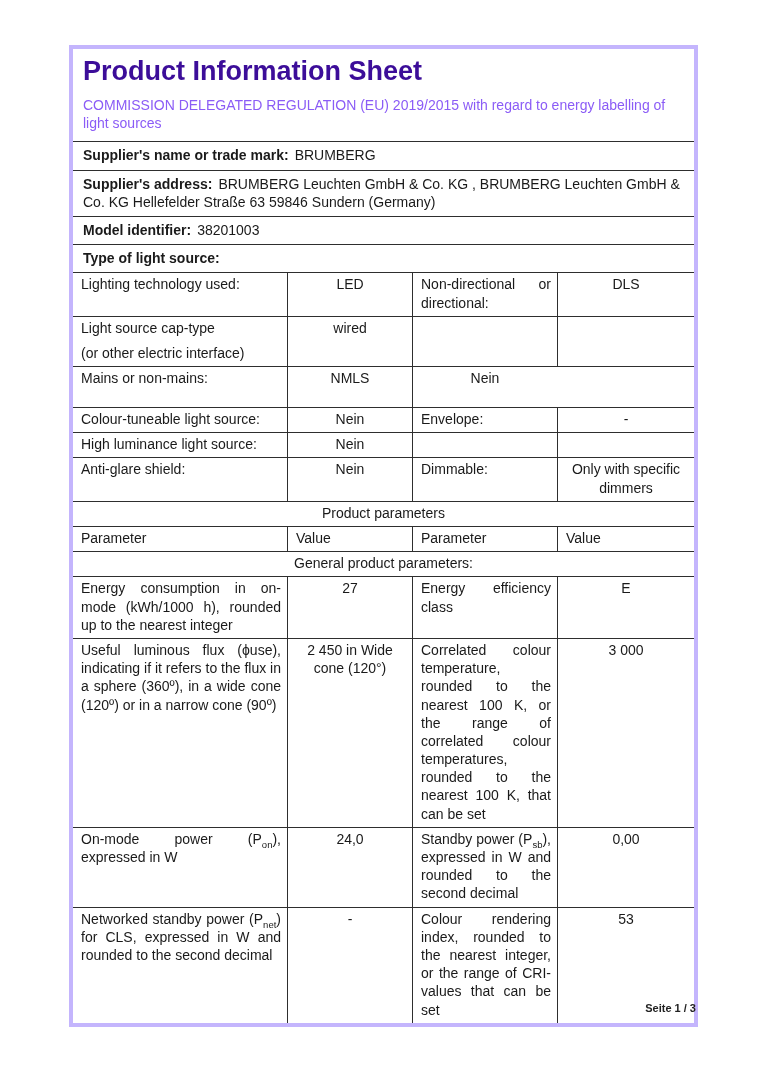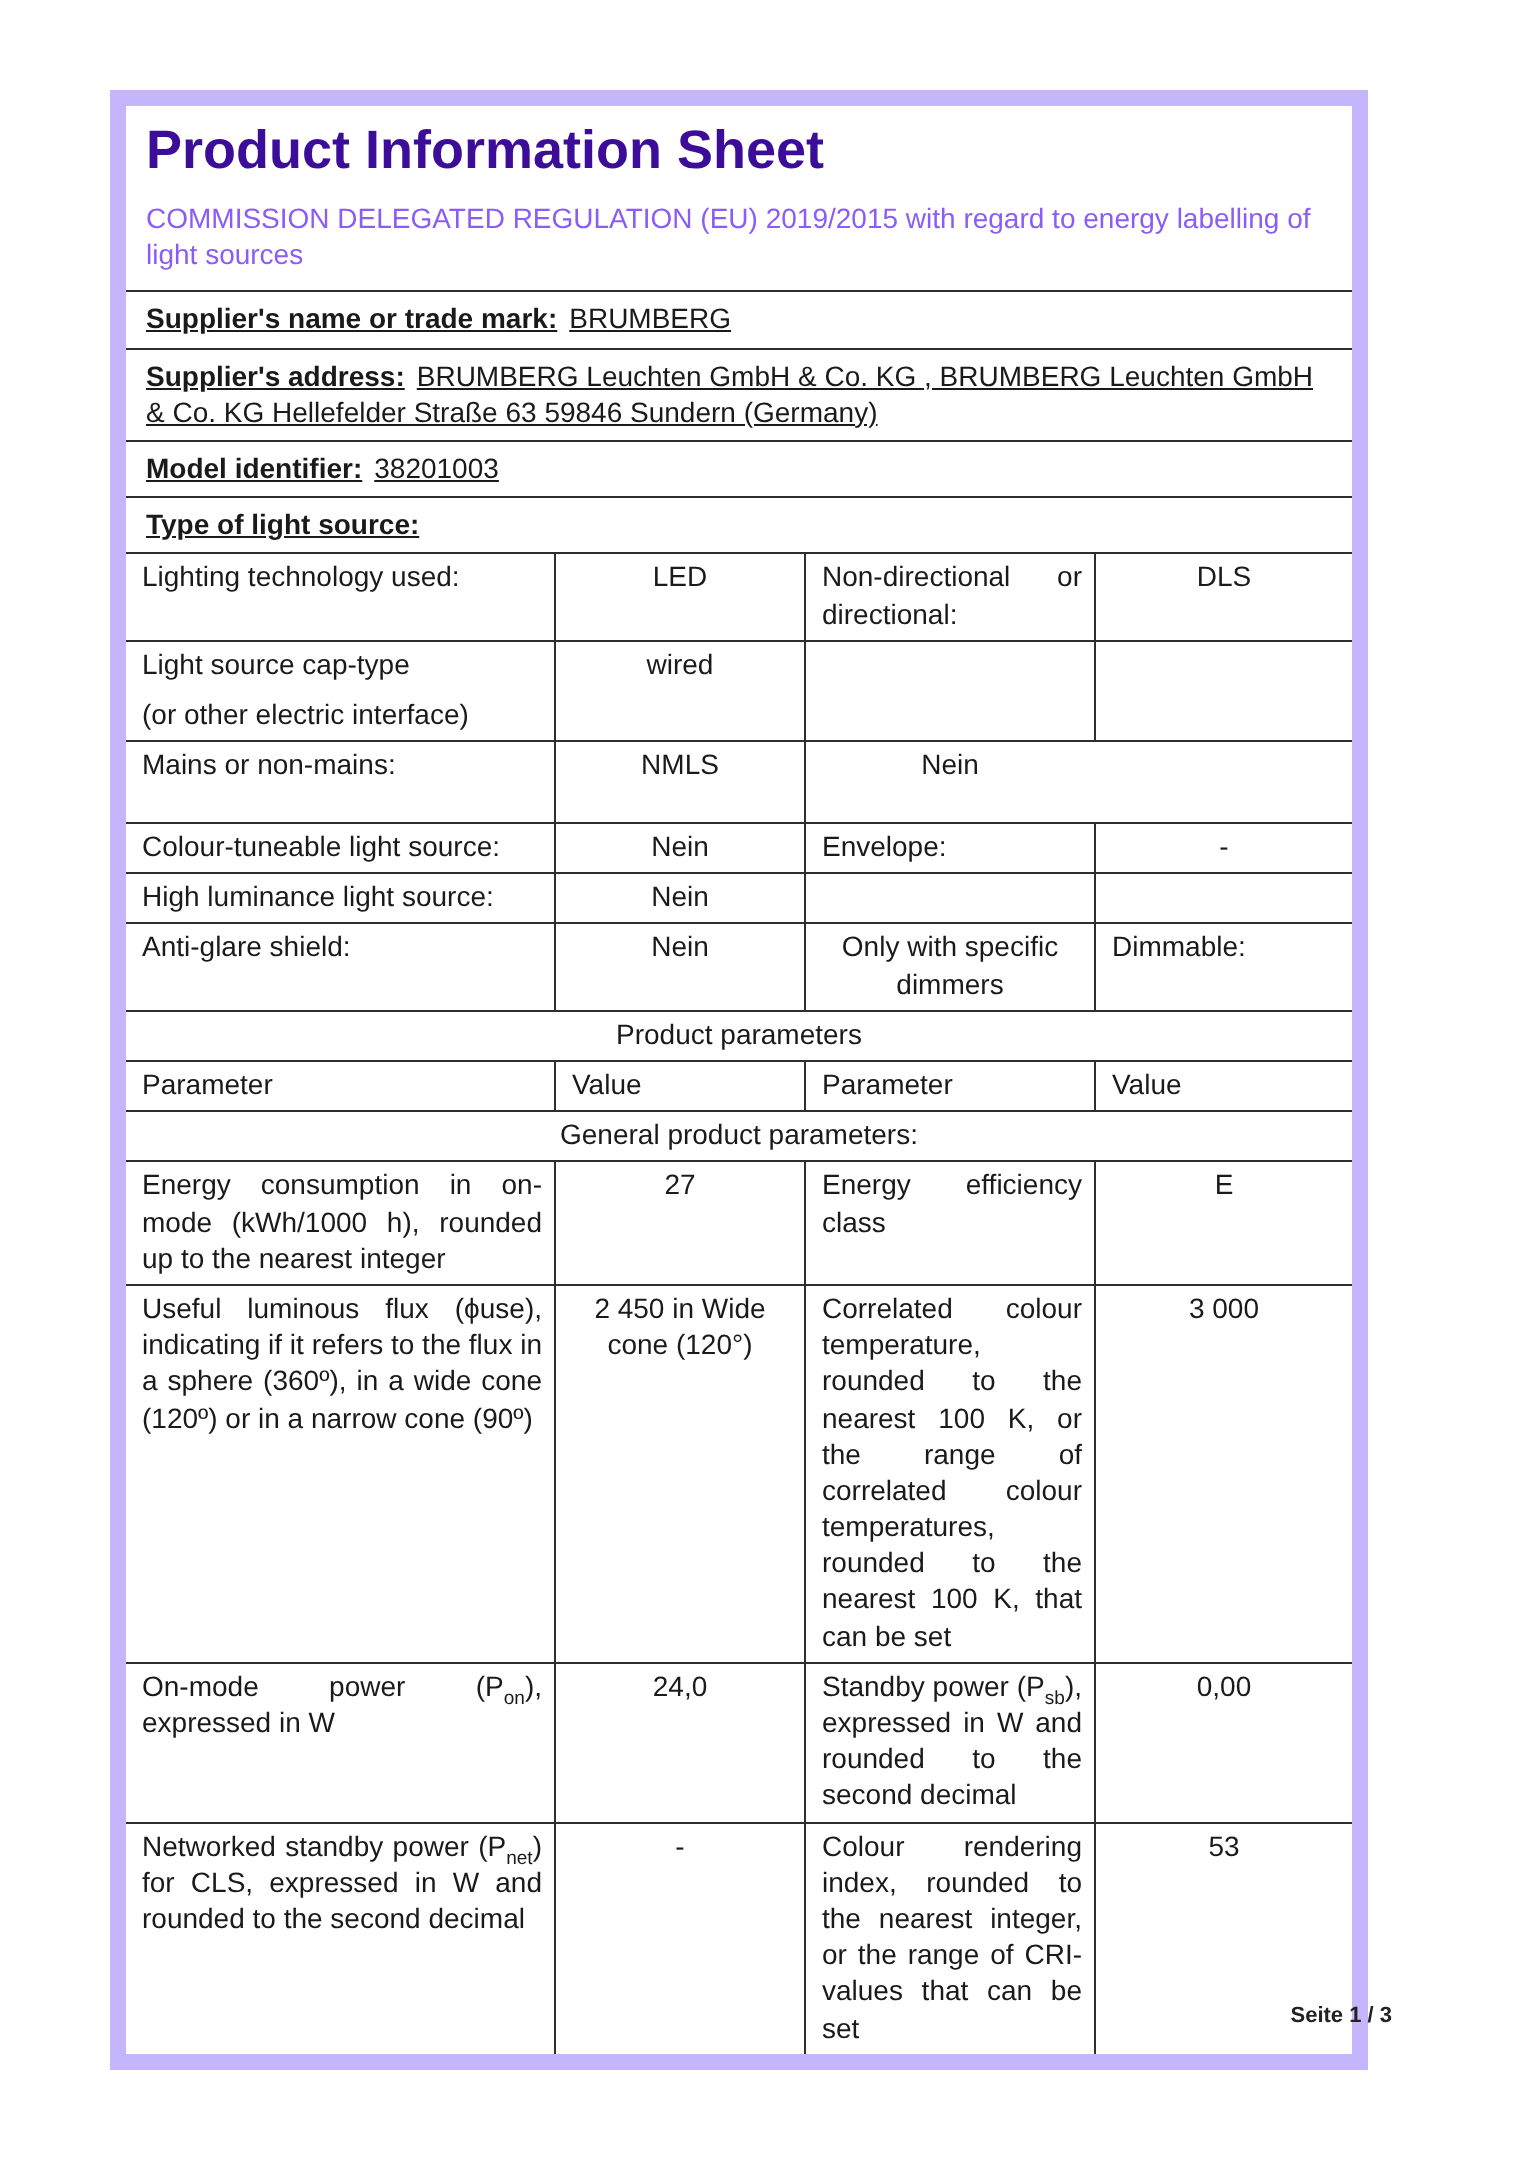--- a/index.html
+++ b/index.html
@@ -5,41 +5,41 @@
   * { margin: 0; padding: 0; box-sizing: border-box; }
   html, body {
     width: 764px; height: 1080px;
     background: #ffffff;
     font-family: "Liberation Sans", sans-serif;
     color: #1a1a1a;
     position: relative;
   }
   .sheet {
     position: absolute;
-    left: 55px; top: 45px;
+    left: 69px; top: 45px;
     width: 629px;
-    border: 8px solid #c4b5fd;
+    border: 4px solid #c4b5fd;
     background: #fff;
   }
   .section { border-top: 1px solid #2e2e2e; }
   .section:first-child { border-top: none; }
 
   
   .hdr { padding: 7px 10px 9px 10px; }
   .title {
     font-size: 27px;
     font-weight: bold;
     color: #3c0d99;
     line-height: 1.15;
     margin-bottom: 9px;
   }
   .subtitle { font-size: 14px; line-height: 1.3; color: #8b5cf6; }
 
   
-  .info-row { padding: 4px 10px 5px 10px; font-size: 14px; line-height: 1.3; text-decoration: underline; }
+  .info-row { padding: 4px 10px 5px 10px; font-size: 14px; line-height: 1.3; }
   .info-row b { font-weight: bold; }
   .info-val { margin-left: 6px; }
 
   
   .grid-row { display: grid; grid-template-columns: 214px 125px 145px 1fr; }
   .cell {
     padding: 2px 6px 4px 8px;
     font-size: 14px;
     line-height: 1.3;
     border-left: 1px solid #2e2e2e;
@@ -128,22 +128,22 @@
   <div class="section grid-row">
     <div class="cell param">High luminance light source:</div>
     <div class="cell value">Nein</div>
     <div class="cell param"></div>
     <div class="cell value"></div>
   </div>
 
   <div class="section grid-row" style="min-height:40px">
     <div class="cell param">Anti-glare shield:</div>
     <div class="cell value">Nein</div>
+    <div class="cell param">Dimmable:</div>
     <div class="cell value">Only with specific dimmers</div>
-    <div class="cell param">Dimmable:</div>
   </div>
 
   <div class="section sec-title">Product parameters</div>
 
   <div class="section grid-row">
     <div class="cell">Parameter</div>
     <div class="cell" style="text-align:left">Value</div>
     <div class="cell">Parameter</div>
     <div class="cell" style="text-align:left">Value</div>
   </div>

